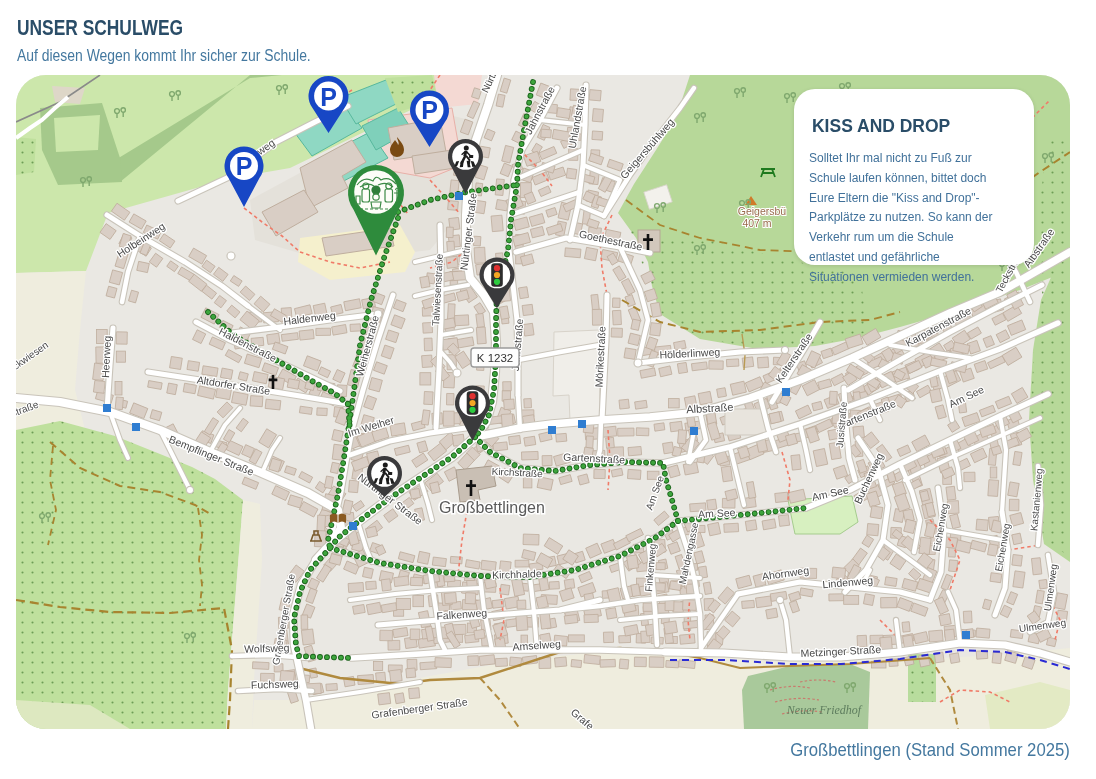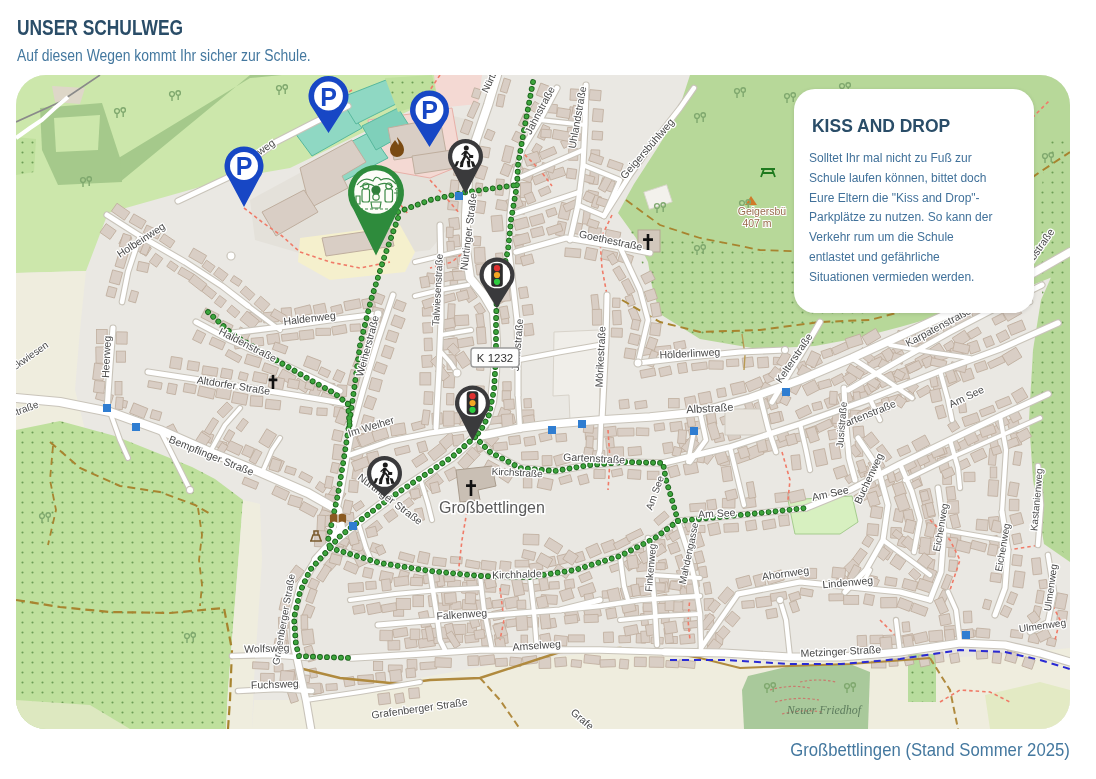--- a/index.html
+++ b/index.html
@@ -1,20 +1,20 @@
 <!DOCTYPE html>
 <html><head><meta charset="utf-8">
 <style>
 html,body{margin:0;padding:0;background:#fff;width:1096px;height:779px;overflow:hidden;}
 body{font-family:"Liberation Sans",sans-serif;position:relative;}
 .title{position:absolute;left:17px;top:15px;font-size:22px;font-weight:bold;color:#2a4d68;transform:scaleX(0.79);transform-origin:left top;}
 .sub{position:absolute;left:17px;top:47px;font-size:16px;color:#44789f;transform:scaleX(0.87);transform-origin:left top;}
 .cap{position:absolute;right:26px;top:739px;font-size:19px;color:#44789f;transform:scaleX(0.88);transform-origin:right top;}
 .mapwrap{position:absolute;left:16px;top:75px;width:1054px;height:654px;border-radius:30px;overflow:hidden;}
-.kiss{position:absolute;left:794px;top:89px;width:240px;height:224px;background:#fff;border-radius:21px;box-shadow:0 1px 4px rgba(0,0,0,0.12);}
+.kiss{position:absolute;left:794px;top:89px;width:240px;height:176px;background:#fff;border-radius:21px;box-shadow:0 1px 4px rgba(0,0,0,0.12);}
 .kiss h2{margin:26px 0 0 18px;font-size:19px;color:#2a4d68;transform:scaleX(0.92);transform-origin:left top;}
 .kiss p{margin:12px 14px 0 15px;font-size:12px;line-height:19.8px;color:#41719a;}
 </style></head>
 <body>
 
 <div class="title">UNSER SCHULWEG</div>
 
 <div class="sub">Auf diesen Wegen kommt Ihr sicher zur Schule.</div>
 
 <div class="mapwrap">

